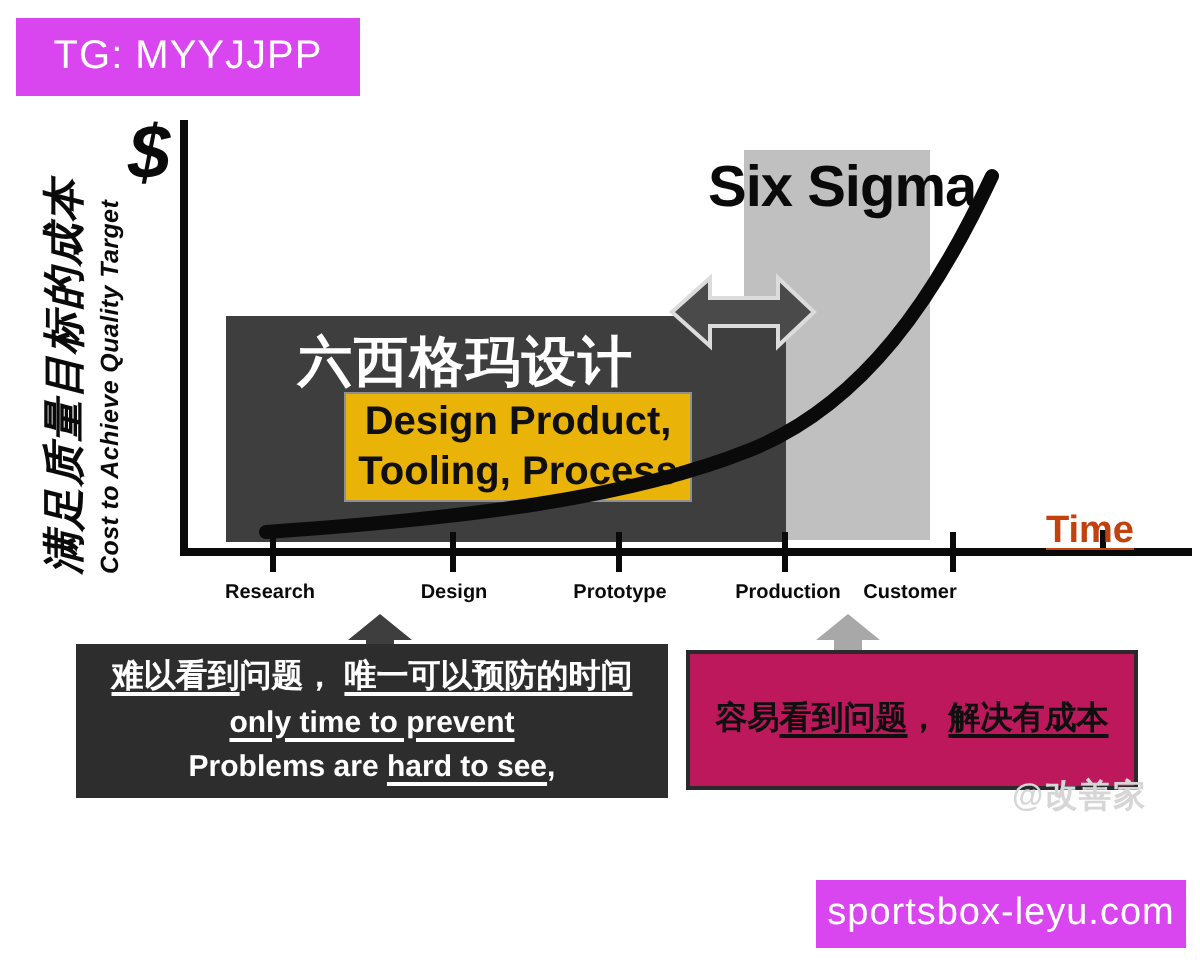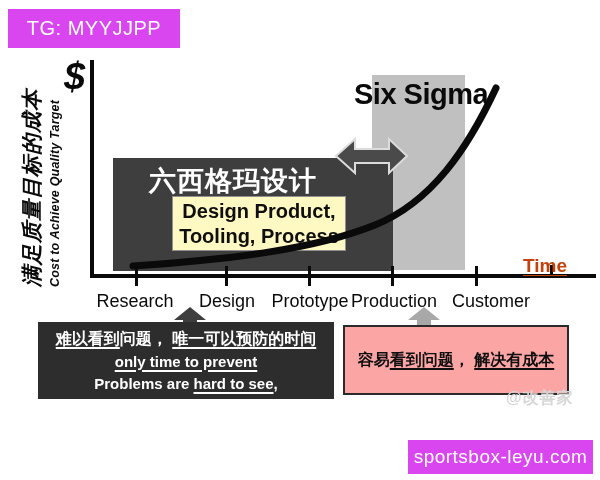--- a/index.html
+++ b/index.html
@@ -27,32 +27,32 @@
   .axis{background:#0a0a0a;}
   .y-line{left:90px;top:60px;width:4px;height:216px;}
   .x-line{left:90px;top:274px;width:506px;height:4px;}
   .tick{background:#0a0a0a;width:3px;height:20px;top:266px;}
   .tick-mini{background:#0a0a0a;width:3px;height:10px;top:265px;left:550px;}
   
   .gray-bar{left:372px;top:75px;width:93px;height:195px;background:#c0c0c0;}
   .dark-box{left:113px;top:158px;width:280px;height:113px;background:#3e3e3e;}
   .dfss-title{left:113px;top:163px;width:240px;text-align:center;color:#ffffff;
     font-size:27px;font-weight:bold;letter-spacing:1px;}
-  .inner-box{left:172px;top:196px;width:172px;height:53px;background:#fef9c3;
+  .inner-box{left:172px;top:196px;width:172px;height:53px;background:#eab308;
     border:1px solid #909090;display:flex;flex-direction:column;align-items:center;justify-content:center;
     color:#0f0f0f;font-size:20px;font-weight:bold;line-height:25px;text-align:left;}
   .six-sigma{left:354px;top:78px;font-size:29px;font-weight:bold;color:#0a0a0a;letter-spacing:-0.5px;}
   .time-label{left:523px;top:255px;font-size:19px;font-weight:bold;color:#c2410c;
     text-decoration:underline;text-underline-offset:3px;}
-  .phase{top:291px;font-size:18px;font-weight:normal;color:#0a0a0a;transform:translateX(-50%);white-space:nowrap;}
+  .phase{top:291px;font-size:10px;font-weight:bold;color:#0a0a0a;transform:translateX(-50%);white-space:nowrap;}
   .svg-overlay{left:0;top:0;width:600px;height:480px;pointer-events:none;}
   
   .note{display:flex;flex-direction:column;align-items:center;justify-content:center;text-align:center;}
   .note-left{left:38px;top:322px;width:296px;height:77px;background:#2d2d2d;color:#ffffff;}
-  .note-right{left:343px;top:325px;width:222px;height:66px;background:#fca5a5;
+  .note-right{left:343px;top:325px;width:222px;height:66px;background:#be185d;
     border:2px solid #2a2a2a;color:#0f0f0f;}
   .note .zh{font-size:16px;font-weight:bold;line-height:24px;white-space:nowrap;}
   .note .en{font-size:15px;font-weight:bold;line-height:22px;white-space:nowrap;}
   .note u{text-underline-offset:3px;text-decoration-thickness:1.5px;}
   .watermark{left:506px;top:388px;font-size:16px;font-weight:bold;color:#d6d6d6;letter-spacing:1px;}
 </style>
 </head>
 <body>
 
 <div class="abs badge badge-tl">
@@ -87,21 +87,21 @@
   <path d="M133 266 C 235 259, 315 249, 375 225 C 432 202, 468 148, 496 88" fill="none" stroke="#0a0a0a" stroke-width="7" stroke-linecap="round"></path>
   <polygon points="336,156 355,139 355,149 389,149 389,139 407,156 389,173 389,163 355,163 355,173" fill="#4a4a4a" stroke="#dcdcdc" stroke-width="2"></polygon>
   <polygon points="190,307 206,320 197,320 197,324 183,324 183,320 174,320" fill="#3e3e3e"></polygon>
   <polygon points="424,307 440,320 431,320 431,327 417,327 417,320 408,320" fill="#a8a8a8"></polygon>
 </svg>
 
 <div class="abs phase" style="left:135px">Research</div>
 <div class="abs phase" style="left:227px">Design</div>
 <div class="abs phase" style="left:310px">Prototype</div>
 <div class="abs phase" style="left:394px">Production</div>
-<div class="abs phase" style="left:491px">Customer</div>
+<div class="abs phase" style="left:455px">Customer</div>
 
 <div class="abs note note-left">
   <div class="zh"><u>难以看到</u><span>问题， </span><u>唯一可以预防的时间</u></div>
   <div class="en"><u>only time to prevent</u></div>
   <div class="en"><span>Problems are </span><u>hard to see</u><span>,</span></div>
 </div>
 
 <div class="abs note note-right">
   <div class="zh"><span>容易</span><u>看到问题</u><span>， </span><u>解决有成本</u></div>
 </div>

